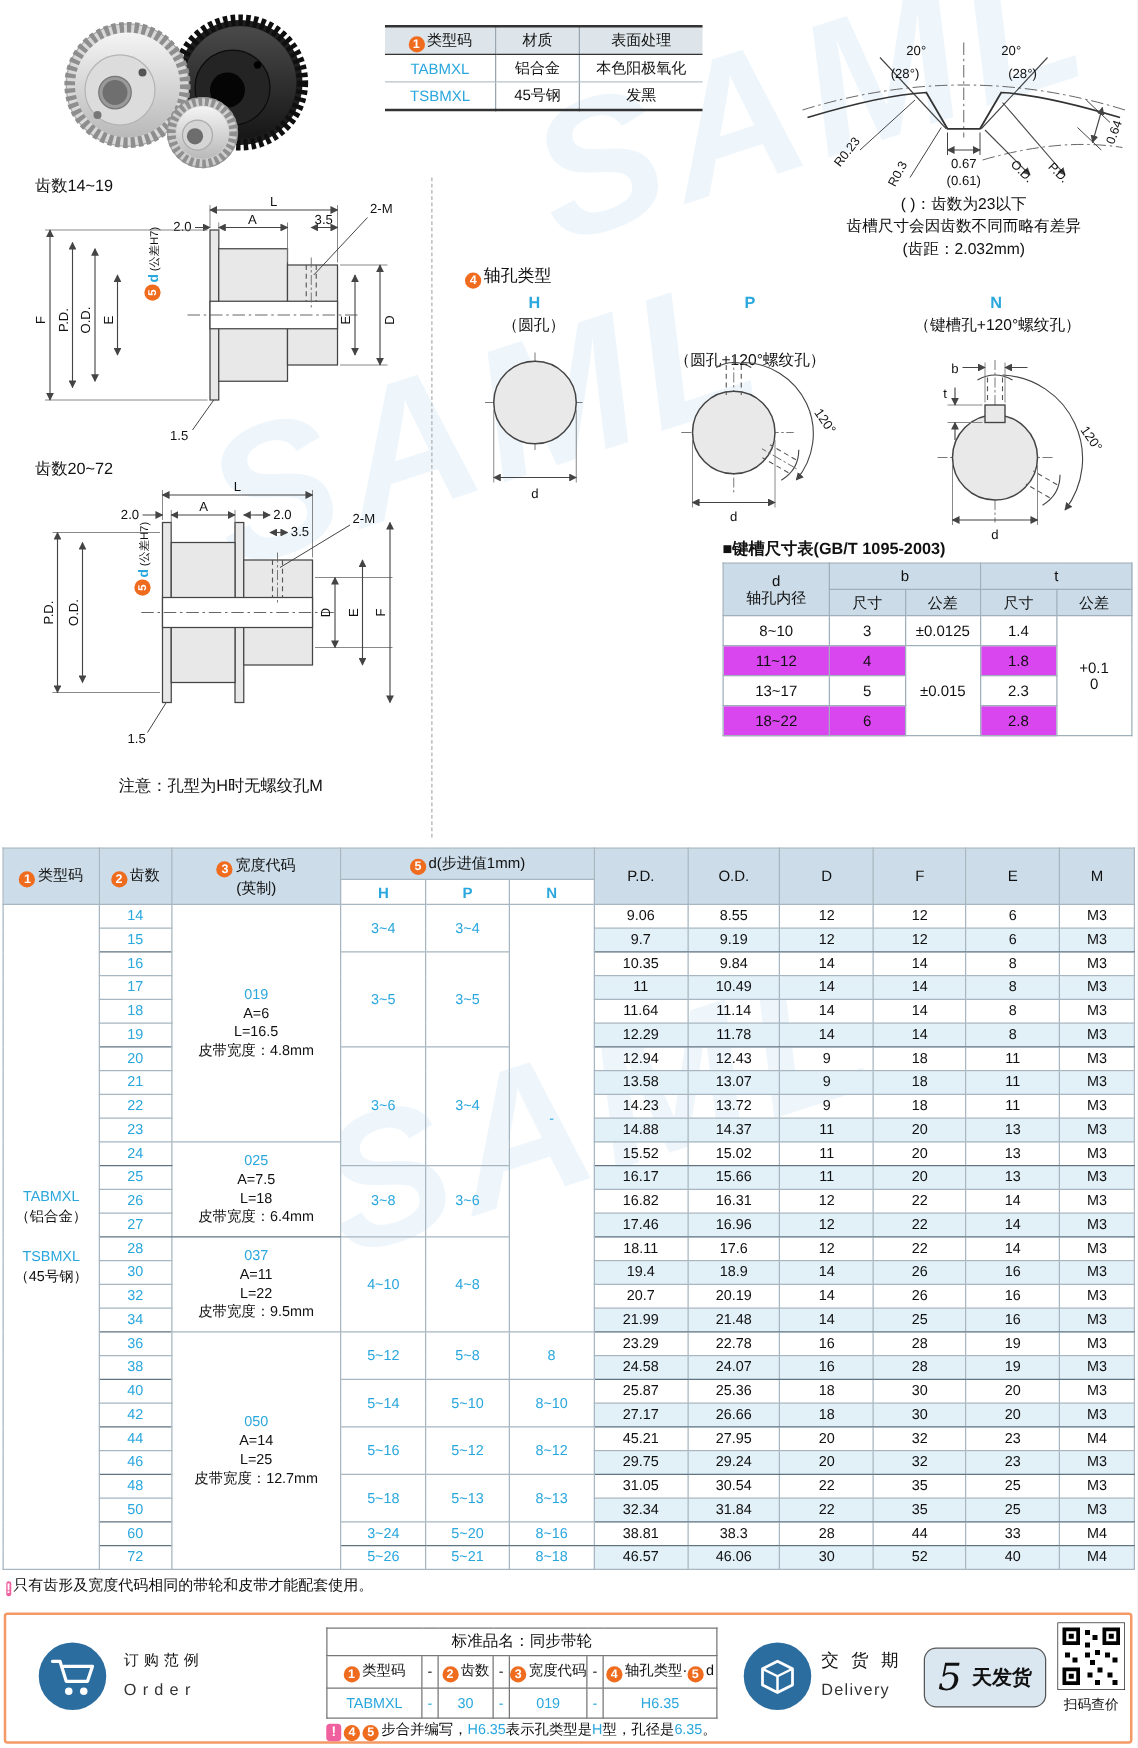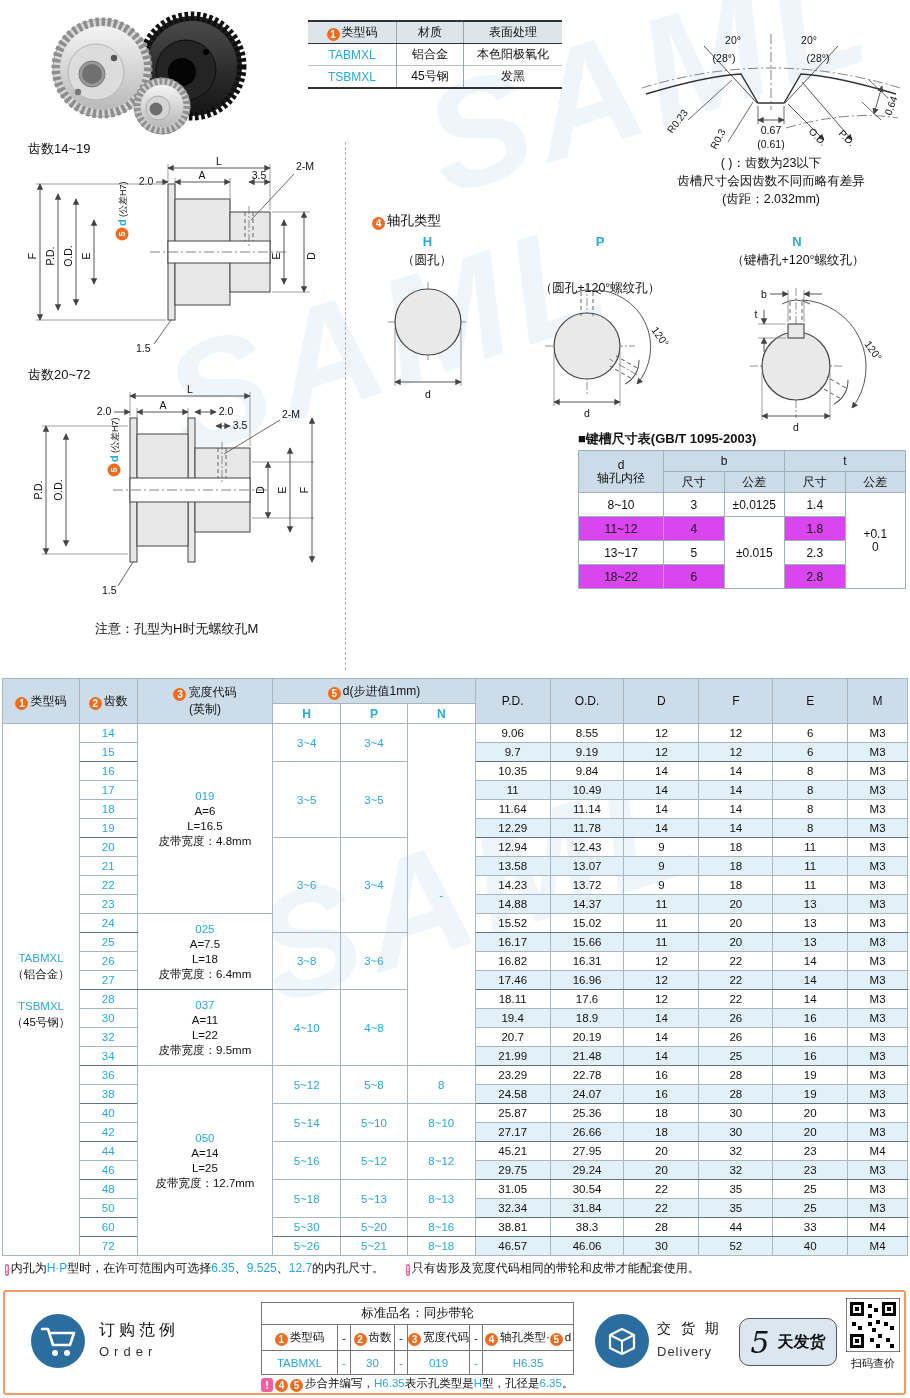--- a/index.html
+++ b/index.html
@@ -55,21 +55,21 @@
   
   .obox{border:2px solid #f49a66;border-radius:3px;background:#fff;}
   .ot{border-collapse:collapse;table-layout:fixed;width:312px;font-size:11.5px;border:1.5px solid #444;}
   .ot td{border:1px solid #777;text-align:center;padding:0;}
   .ot .tt{height:21px;font-size:12.5px;}
   .ot .hd td{height:25px;background:#fff;}
   .ot .vl td{height:23px;}
   .obadge{background:#dbe7f0;border:1.5px solid #555;border-radius:10px;display:flex;align-items:center;justify-content:center;gap:8px;}
   .obadge .num{font-family:"DejaVu Serif",serif;font-style:italic;font-size:30px;}
   .obadge .unit{font-size:16px;font-weight:bold;}
-  .lsp{letter-spacing:4px;font-size:16px;}
+  .lsp{letter-spacing:4px;font-size:12px;}
   .lsp2{letter-spacing:5px;font-size:13px;color:#333;}
   svg text{font-family:"Liberation Sans",sans-serif;}
   .dt{font-size:10.5px;fill:#111;}
   .dts{font-size:10px;fill:#111;}
 </style>
 </head>
 <body>
 
 <svg width="0" height="0" style="position:absolute">
   <defs>
@@ -711,21 +711,21 @@
           <td class="teeth c">50</td>
           <td class="val stripe valf">32.34</td>
           <td class="val stripe">31.84</td>
           <td class="val stripe">22</td>
           <td class="val stripe">35</td>
           <td class="val stripe">25</td>
           <td class="val stripe">M3</td>
         </tr>
         <tr class="grp">
           <td class="teeth c">60</td>
-          <td class="c" rowspan="1">5~30</td>
+          <td class="c" rowspan="1">3~24</td>
           <td class="c" rowspan="1">5~20</td>
           <td class="c" rowspan="1">8~16</td>
           <td class="val valf">38.81</td>
           <td class="val">38.3</td>
           <td class="val">28</td>
           <td class="val">44</td>
           <td class="val">33</td>
           <td class="val">M4</td>
         </tr>
         <tr>
@@ -737,21 +737,20 @@
           <td class="val stripe">46.06</td>
           <td class="val stripe">30</td>
           <td class="val stripe">52</td>
           <td class="val stripe">40</td>
           <td class="val stripe">M4</td>
         </tr>
       </tbody>
   </table>
 
   <div class="fnote abs" style="left:5px;top:1260px;width:900px;">
-    <span class="seg-wrap"><span class="bang">!</span><span>内孔为</span><span class="c">H·P</span><span>型时，在许可范围内可选择</span><span class="c">6.35</span><span>、</span><span class="c">9.525</span><span>、</span><span class="c">12.7</span><span>的内孔尺寸。</span></span>
     <span class="seg-wrap"><span class="bang">!</span><span>只有齿形及宽度代码相同的带轮和皮带才能配套使用。</span></span>
   </div>
 
   <div class="obox abs" style="left:3px;top:1290px;width:899px;height:101px;">
     <svg class="abs" style="left:24px;top:20px;" width="58" height="58" viewBox="0 0 58 58">
       <circle cx="29" cy="29" r="27" fill="#2c6da0"></circle>
       <path d="M13 17 h6 l5 16 h17 l4 -12 h-23" fill="none" stroke="#fff" stroke-width="2.6" stroke-linejoin="round" stroke-linecap="round"></path>
       <circle cx="26" cy="41" r="3" fill="#fff"></circle>
       <circle cx="38" cy="41" r="3" fill="#fff"></circle>
     </svg>

